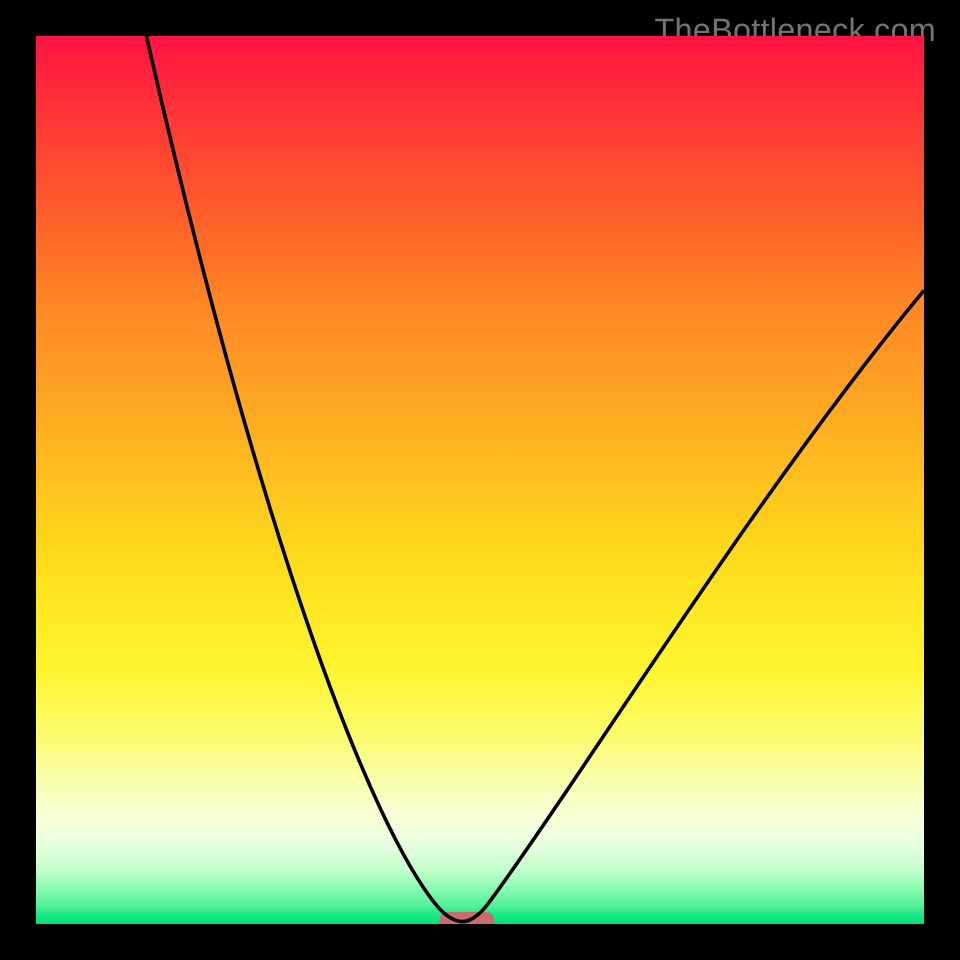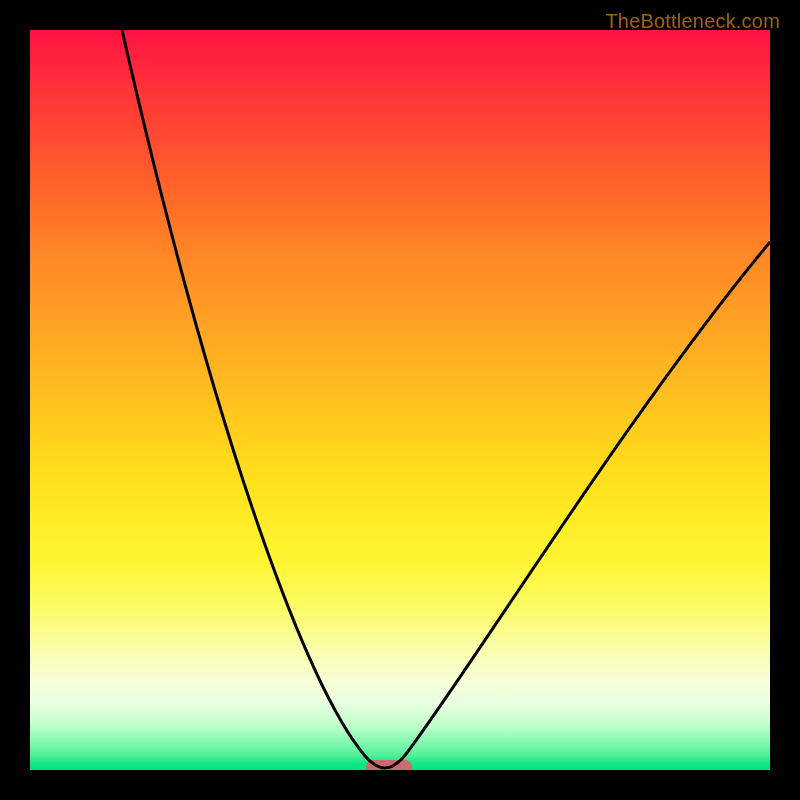--- a/index.html
+++ b/index.html
@@ -51,22 +51,22 @@
   }
   .marker {
     position: absolute;
     background: #cc6b6e;
     border-radius: 8px;
   }
   .watermark {
     position: absolute;
     top: 10px;
     right: 20px;
-    color: #a16207;
-    font-size: 20px;
+    color: #737373;
+    font-size: 27px;
     font-weight: 500;
     letter-spacing: 0.2px;
   }
 </style>
 </head>
 <body>
 
 <div class="watermark">TheBottleneck.com</div>
 
 <div class="frame">

